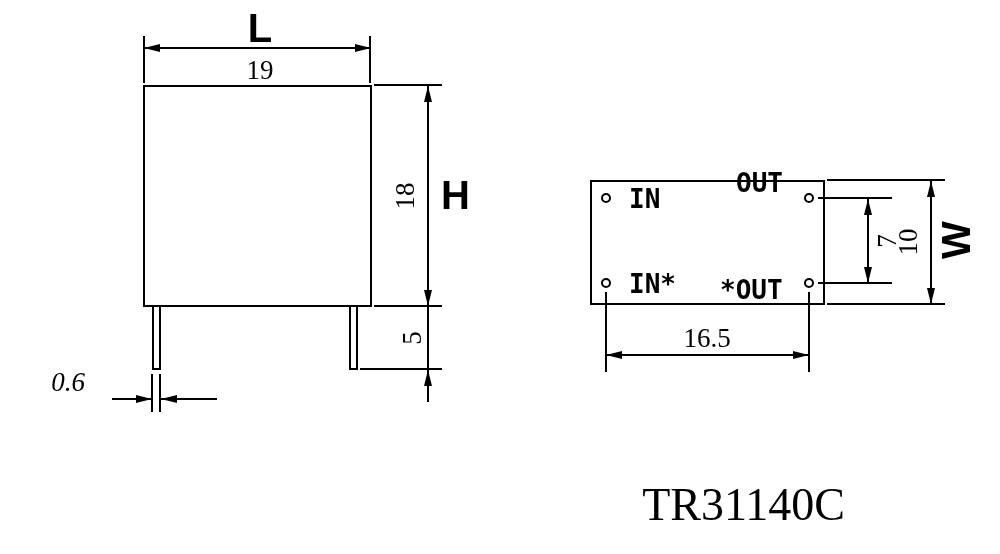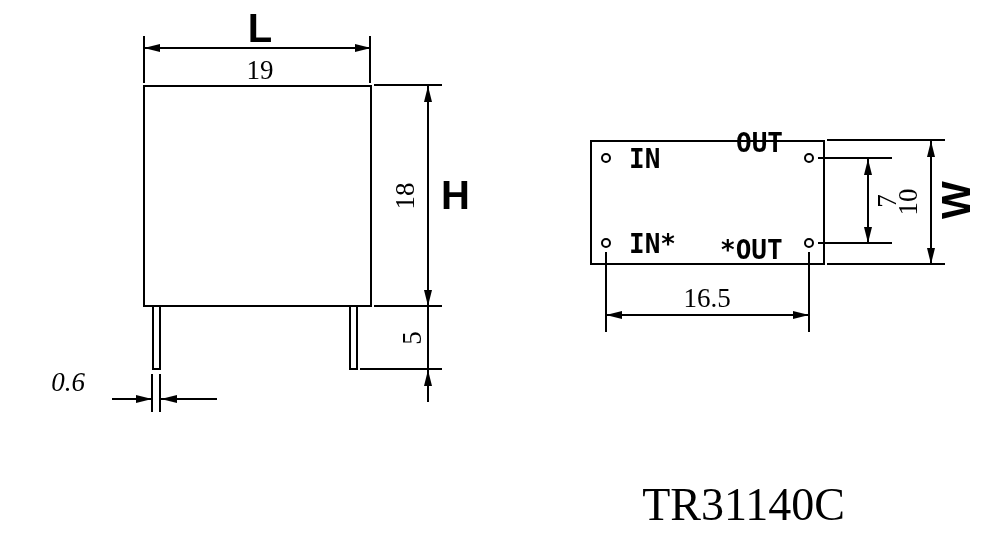--- a/index.html
+++ b/index.html
@@ -59,21 +59,21 @@
 
     <span class="txt dim center" style="left:26px; top:369px; width:84px;font-style:italic;">0.6</span>
     <div class="vl" style="left:151px; top:374px; height:38px;"></div>
     <div class="vl" style="left:159px; top:374px; height:38px;"></div>
     <div class="hl" style="left:112px; top:398px; width:40px;"></div>
     <div class="arrow a-right" style="left:136px; top:395px;"></div>
     <div class="hl" style="left:161px; top:398px; width:56px;"></div>
     <div class="arrow a-left" style="left:161px; top:395px;"></div>
   </div>
 
-  <div style="position:absolute; inset:0;">
+  <div style="position:absolute; inset:0;margin-top:40px;">
 
     <div class="rect" style="left:590px; top:140px; width:235px; height:125px;"></div>
 
     <div class="circle" style="left:601px; top:153px;"></div>
     <div class="circle" style="left:804px; top:153px;"></div>
     <div class="circle" style="left:601px; top:238px;"></div>
     <div class="circle" style="left:804px; top:238px;"></div>
 
     <span class="txt pinlabel" style="left:629px; top:146px;">IN</span>
     <span class="txt pinlabel" style="left:736px; top:130px;text-align:center;">OUT</span>

